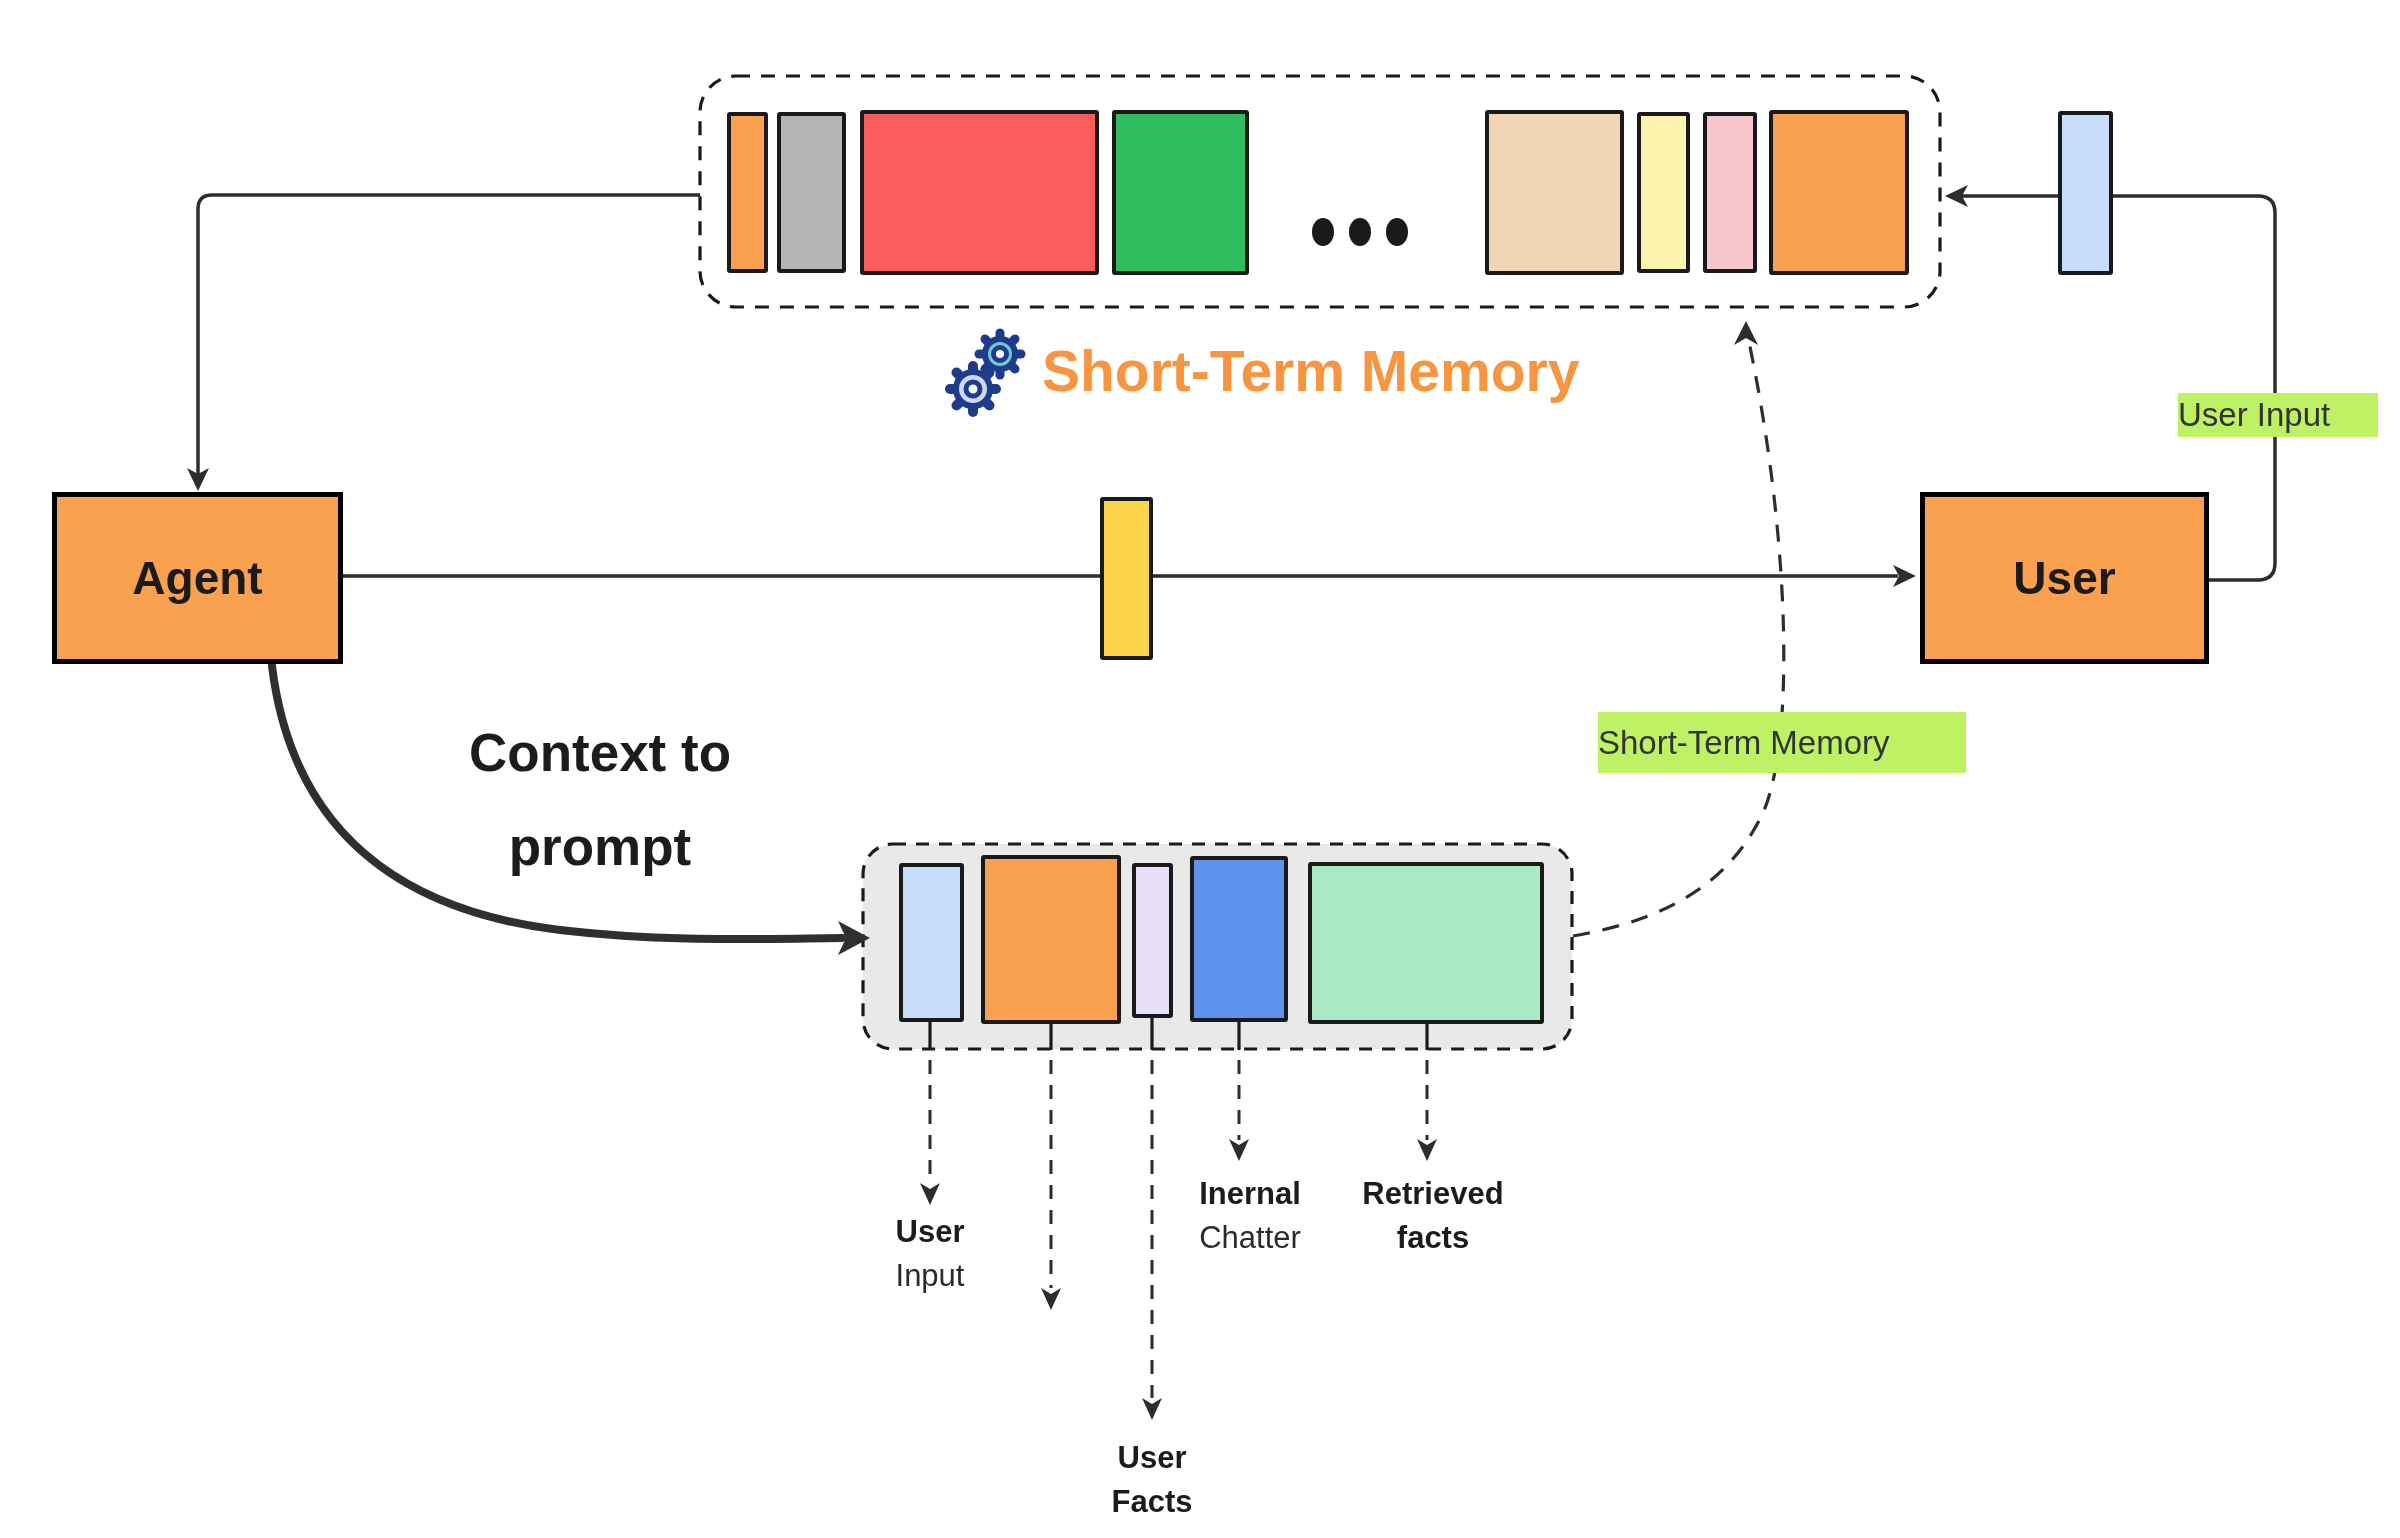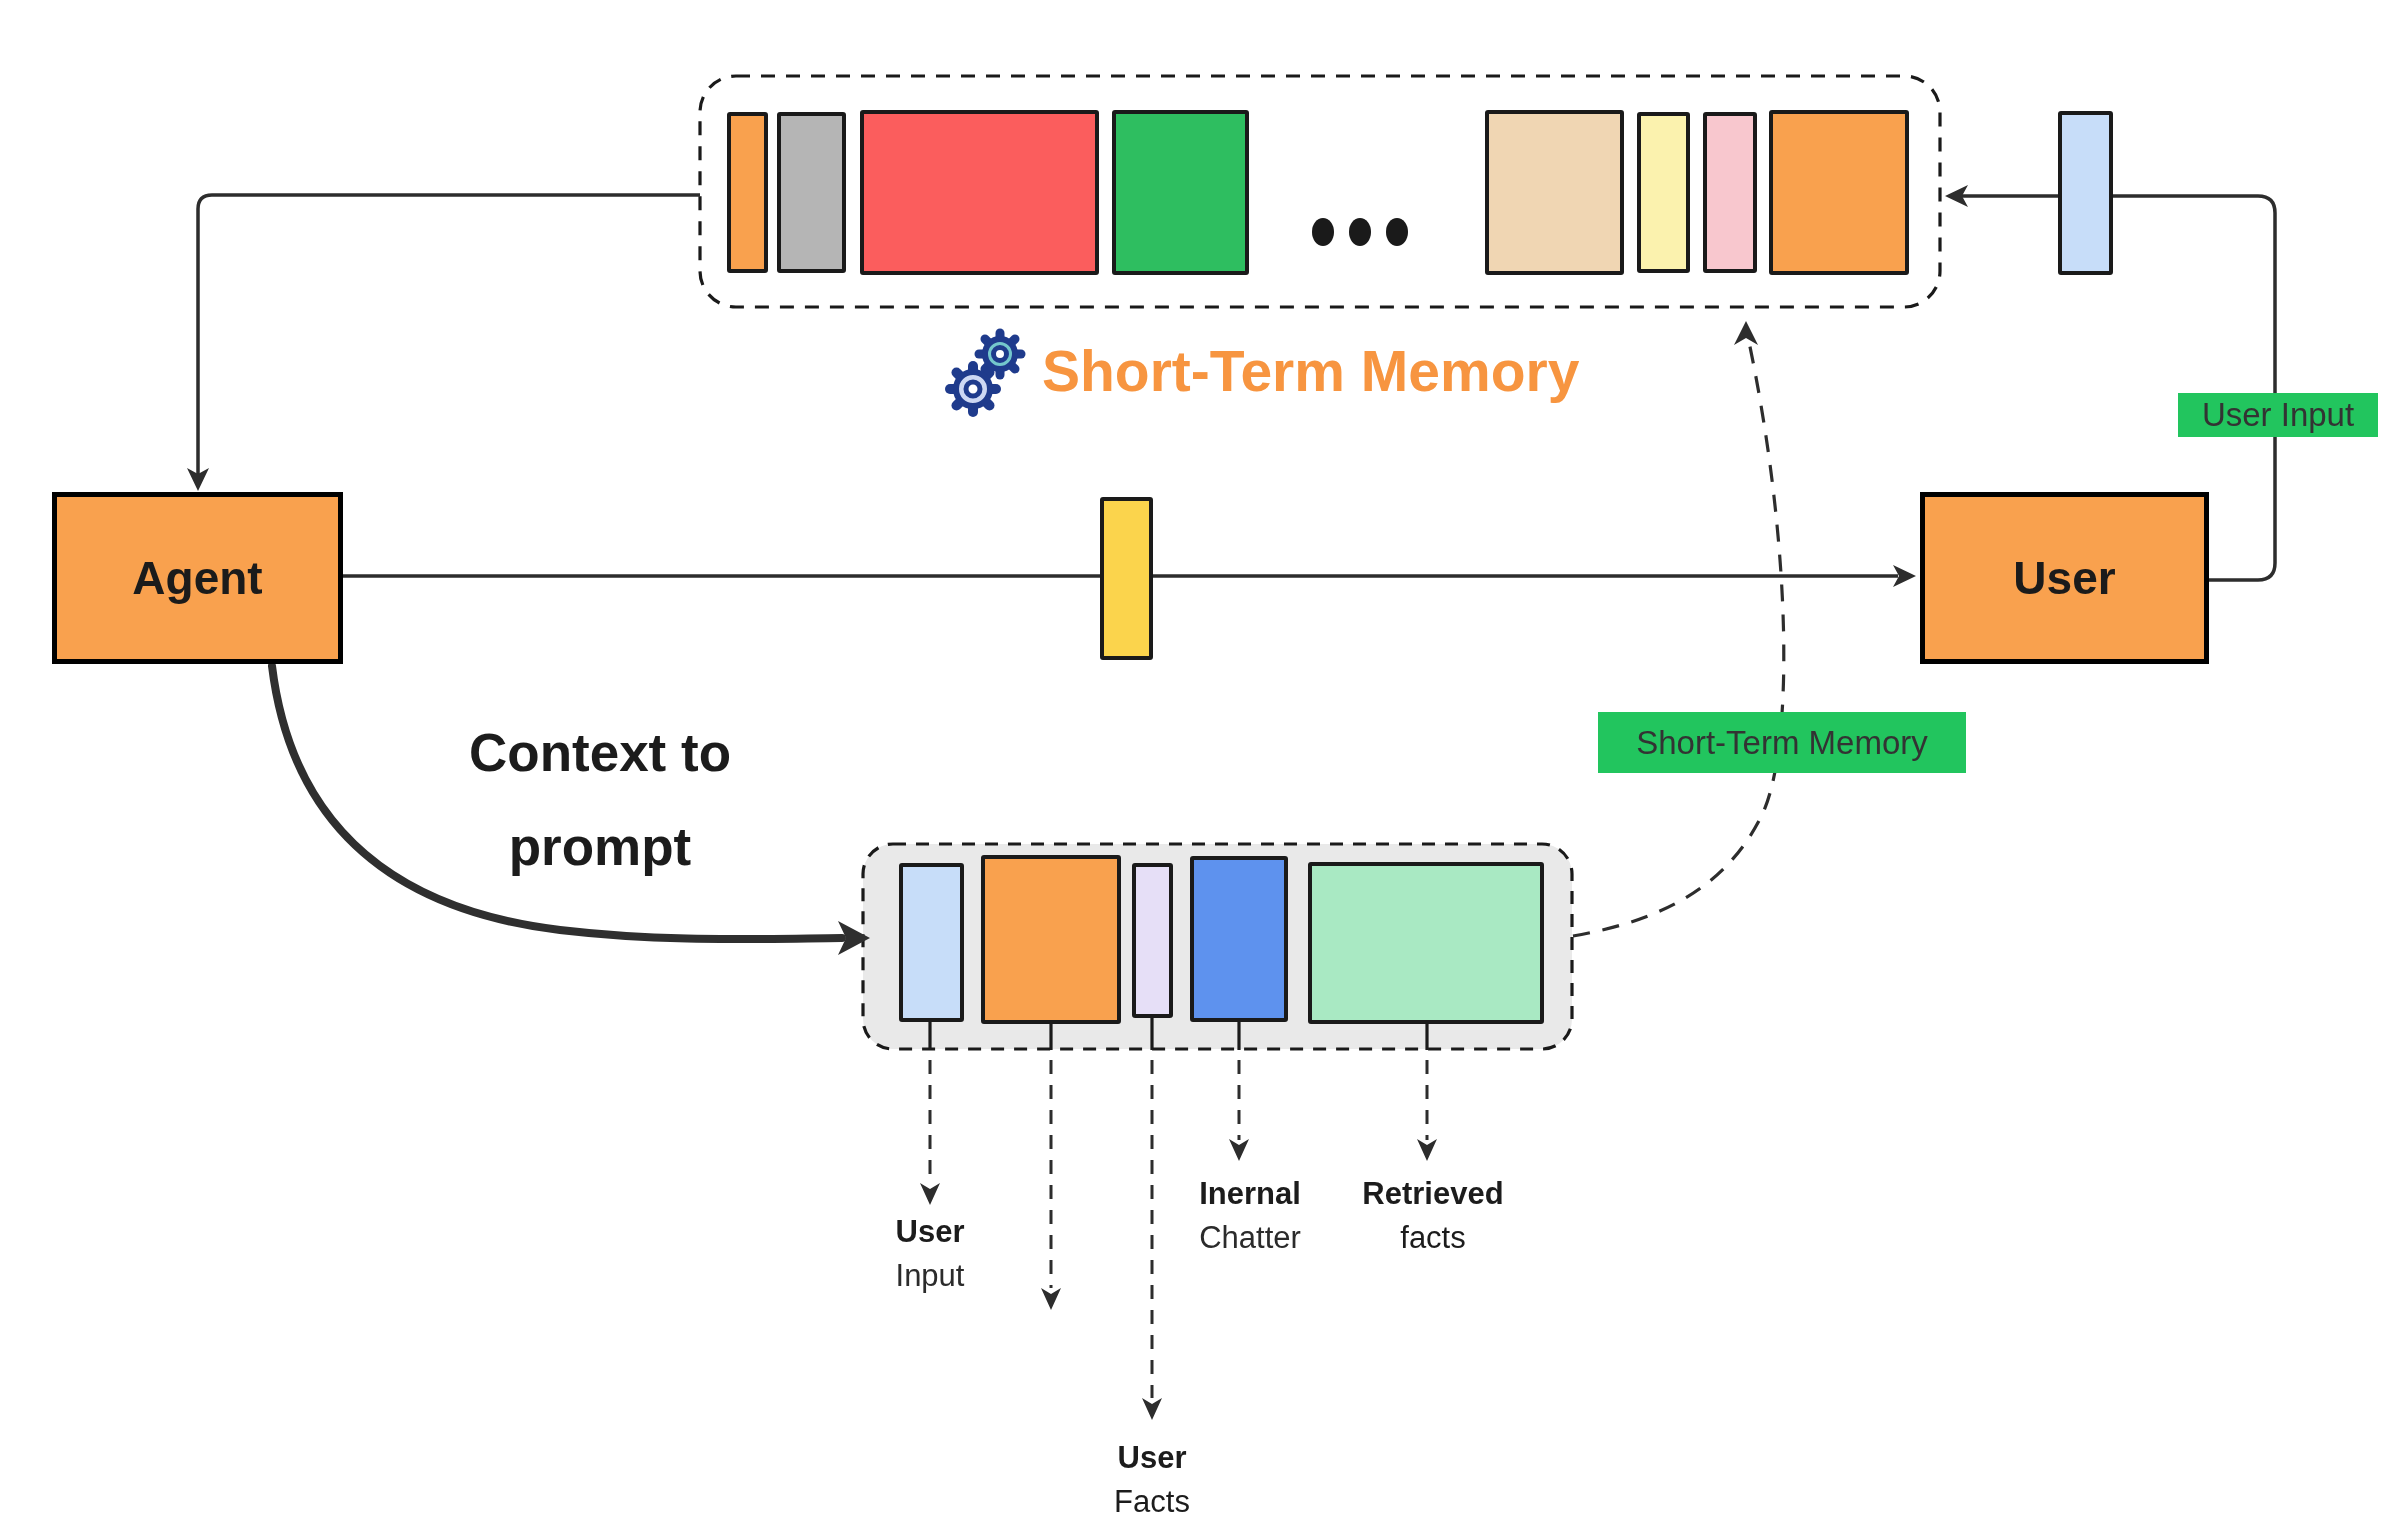--- a/index.html
+++ b/index.html
@@ -33,38 +33,38 @@
     display:flex;align-items:center;gap:15px;z-index:2;
   }
   .dots span{display:block;width:22px;height:28px;border-radius:50%;background:#1a1a1a;}
   .title{
     position:absolute;left:1042px;top:314px;
     font-size:57px;font-weight:bold;color:#F79540;
     white-space:nowrap;z-index:3;
   }
   .gears{position:absolute;left:944px;top:298px;z-index:3;}
   .annot{
-    position:absolute;color:#333333;background:#22c55e;
-    text-align:center;z-index:4;white-space:nowrap;
+    position:absolute;color:#333333;background:#bef264;
+    text-align:left;z-index:4;white-space:nowrap;
   }
   .show-answer{left:498px;top:531px;width:396px;font-size:31px;padding:3px 0;}
   .user-input-lbl{left:2178px;top:369px;width:200px;font-size:33px;padding:3px 0;}
   .expand-lbl{left:1598px;top:688px;width:368px;font-size:33px;line-height:57px;padding:2px 0;}
   .context-lbl{
     position:absolute;left:370px;width:460px;text-align:center;
     font-size:53px;font-weight:bold;color:#1c1c1c;z-index:4;white-space:nowrap;
   }
   .ctx1{top:698px;}
   .ctx2{top:792px;}
   .tok{
     position:absolute;width:220px;text-align:center;z-index:4;
     font-size:31px;line-height:44px;color:#2b2b2b;
   }
   .tok .l1{font-weight:bold;color:#1c1c1c;}
-  .tok .l2b{font-weight:normal;color:#1c1c1c;}
+  .tok .l2b{font-weight:bold;color:#1c1c1c;}
   .tok1{left:820px;top:1186px;}
   .tok2{left:941px;top:1300px;}
   .tok3{left:1042px;top:1412px;}
   .tok4{left:1140px;top:1148px;}
   .tok5{left:1323px;top:1148px;}
 </style>
 </head>
 <body>
 
 <div class="canvas">

